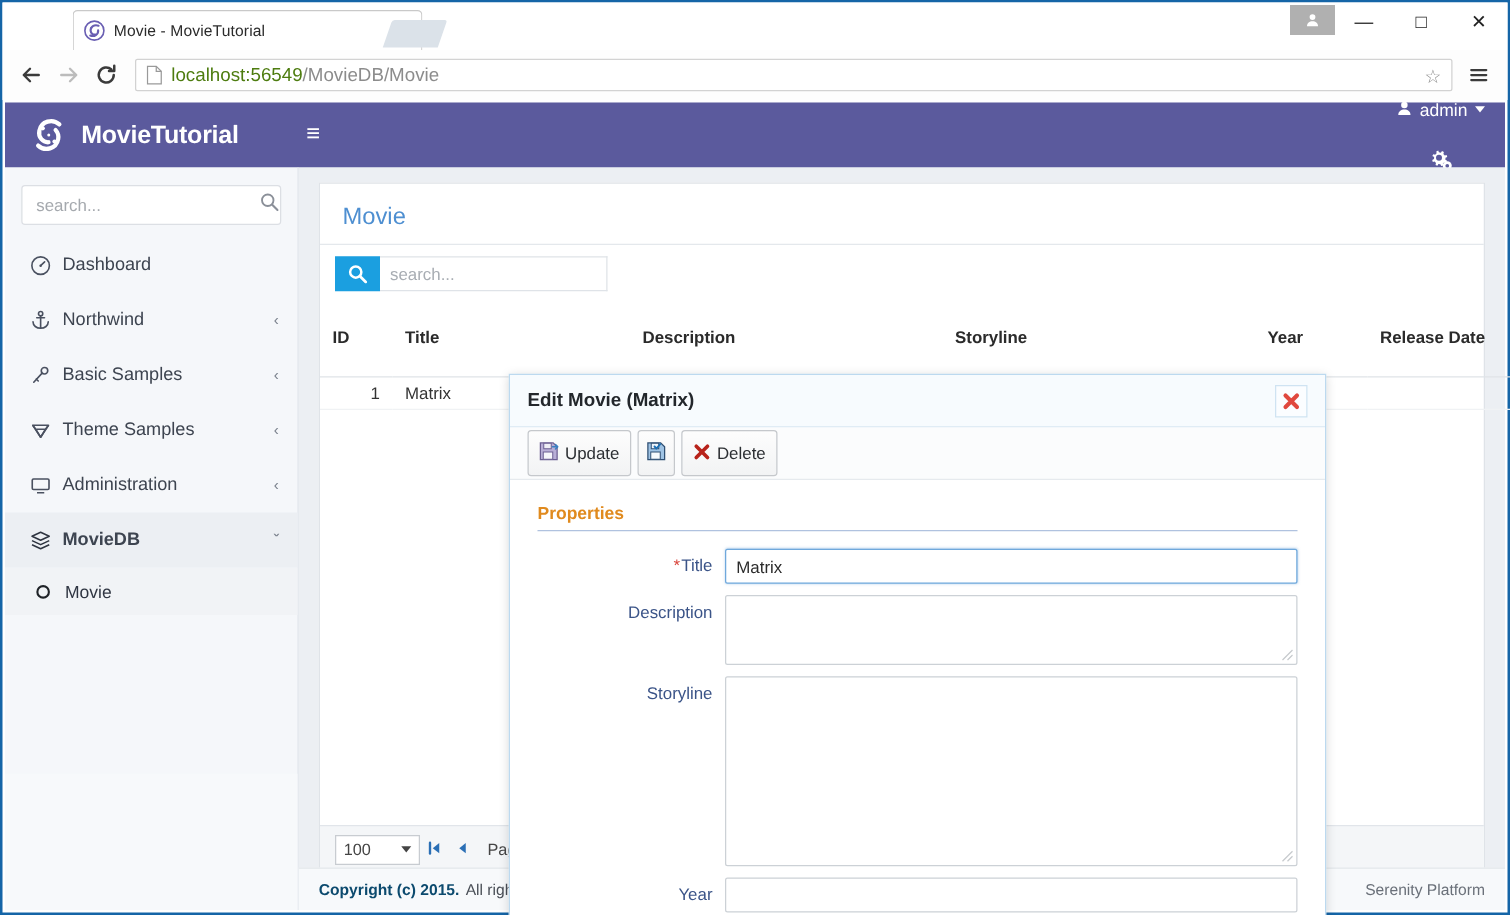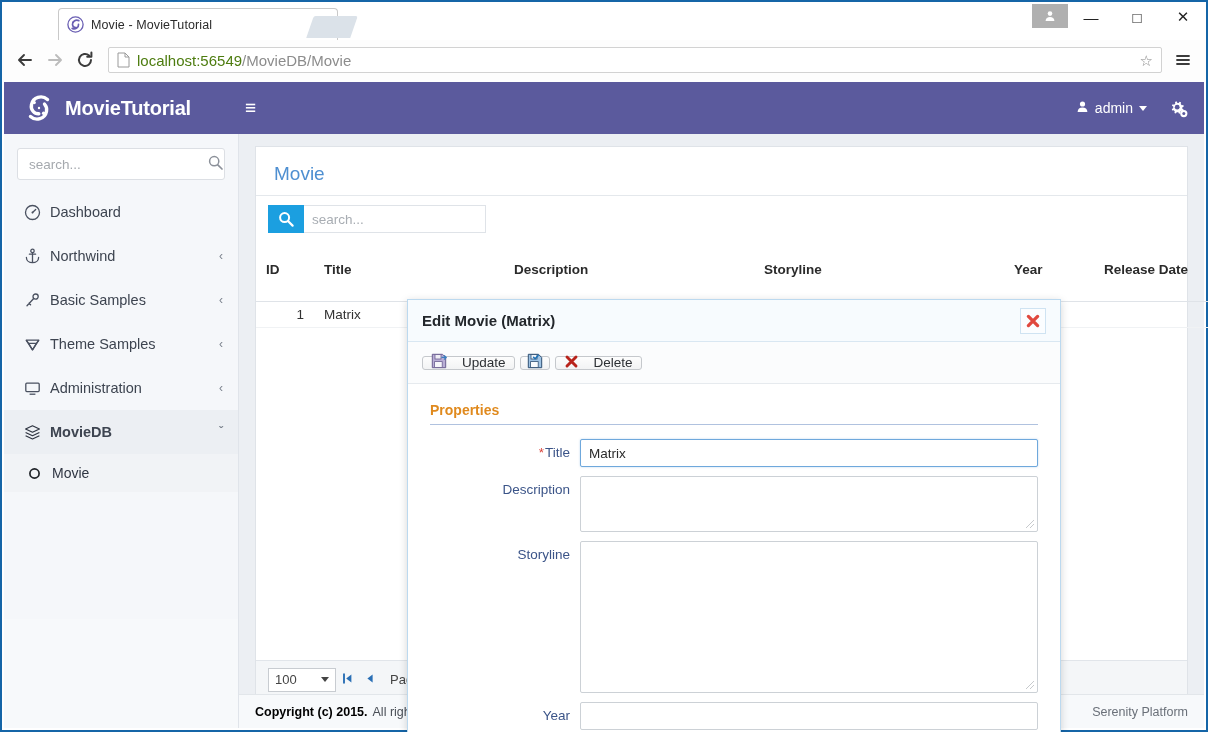--- a/index.html
+++ b/index.html
@@ -57,21 +57,21 @@
   .menuicon { width:30px; display:flex; align-items:center; justify-content:center; cursor:pointer; }
 
   
   #app { position:absolute; left:2px; top:80px; right:2px; bottom:2px; background:#f5f7fa; }
 
   .appbar { height:52px; background:#5b5a9d; display:flex; align-items:center; position:relative; }
   .brand { width:235px; display:flex; align-items:center; padding-left:18px; flex:none; }
   .brand-logo { width:34px; height:34px; flex:none; margin-right:9px; }
   .brand-text { color:#fff; font-size:20px; font-weight:bold; letter-spacing:-.2px; white-space:nowrap; }
   .hamburger { color:#ffffff; font-size:19px; cursor:pointer; padding:0 6px; }
-  .appbar-right { margin-left:auto; display:flex; align-items:center; padding-right:16px; gap:22px; }
+  .appbar-right { margin-left:auto; display:flex; align-items:center; padding-right:16px; gap:22px;flex-direction:column; }
   .user-menu { display:flex; align-items:center; color:#fff; font-size:14px; cursor:pointer; gap:6px; }
   .gears-btn { cursor:pointer; display:flex; align-items:center; }
 
   .body-wrap { position:absolute; left:0; right:0; top:52px; bottom:0; }
 
   
   .sidebar {
     position:absolute; left:0; top:0; bottom:0; width:235px;
     background:#f5f7fa; border-right:1px solid #e0e4ea;
   }
@@ -157,21 +157,21 @@
   }
   .pg-of { font-size:13px; color:#444; margin:0 8px; }
   .pg-refresh { margin:0 8px 0 14px; cursor:pointer; display:flex; align-items:center; }
   .pg-status { font-size:13px; color:#4f5661; }
 
   .footer {
     position:absolute; left:0; right:0; bottom:0; height:34px;
     background:#f7f9fb; border-top:1px solid #e2e6ea;
     display:flex; align-items:center; padding:0 16px; font-size:12.5px; color:#4a4f57;
   }
-  .footer b { color:#000000;text-align:right; }
+  .footer b { color:#0c4a6e;text-align:right; }
   .footer-right { margin-left:auto; color:#6a7079; }
 
   
   .modal {
     position:absolute; left:403px; top:165px; width:654px; height:500px;
     background:#ffffff; border:1px solid #bcd9ef; box-shadow:0 2px 8px rgba(0,0,0,.17);
     z-index:50; overflow:hidden;
   }
   .modal-head {
     height:42px; background:#f7fbfe; border-bottom:1px solid #d9e7f2;
@@ -180,22 +180,22 @@
   .modal-title { font-size:15px; font-weight:bold; color:#23272c; }
   .modal-close {
     margin-left:auto; width:26px; height:26px; border:1px solid #cfe3f2;
     display:flex; align-items:center; justify-content:center; cursor:pointer; background:#fbfdff;
   }
   .modal-toolbar {
     height:42px; background:#fbfcfd; border-bottom:1px solid #e6eaee;
     display:flex; align-items:center; padding:0 14px; gap:5px;
   }
   .tbtn {
-    height:14px; border:1px solid #c5c8cc; background:linear-gradient(#fdfdfd,#f2f3f4);
-    border-radius:3px; display:flex; align-items:center; gap:15px;
+    height:37px; border:1px solid #c5c8cc; background:linear-gradient(#fdfdfd,#f2f3f4);
+    border-radius:3px; display:flex; align-items:center; gap:5px;
     padding:0 8px; font-size:13.5px; color:#2c2f33; cursor:pointer;
   }
   .tbtn.icon-only { padding:0 6px; }
 
   .modal-body { padding:18px 22px 0 22px; position:relative; height:415px; }
   .cat-title { color:#e08a1e; font-size:14px; font-weight:bold; padding-bottom:6px; }
   .cat-rule { height:1px; background:#6f90c4; opacity:.55; margin-bottom:14px; }
 
   .frow { display:flex; align-items:flex-start; margin-bottom:9px; }
   .flabel {

